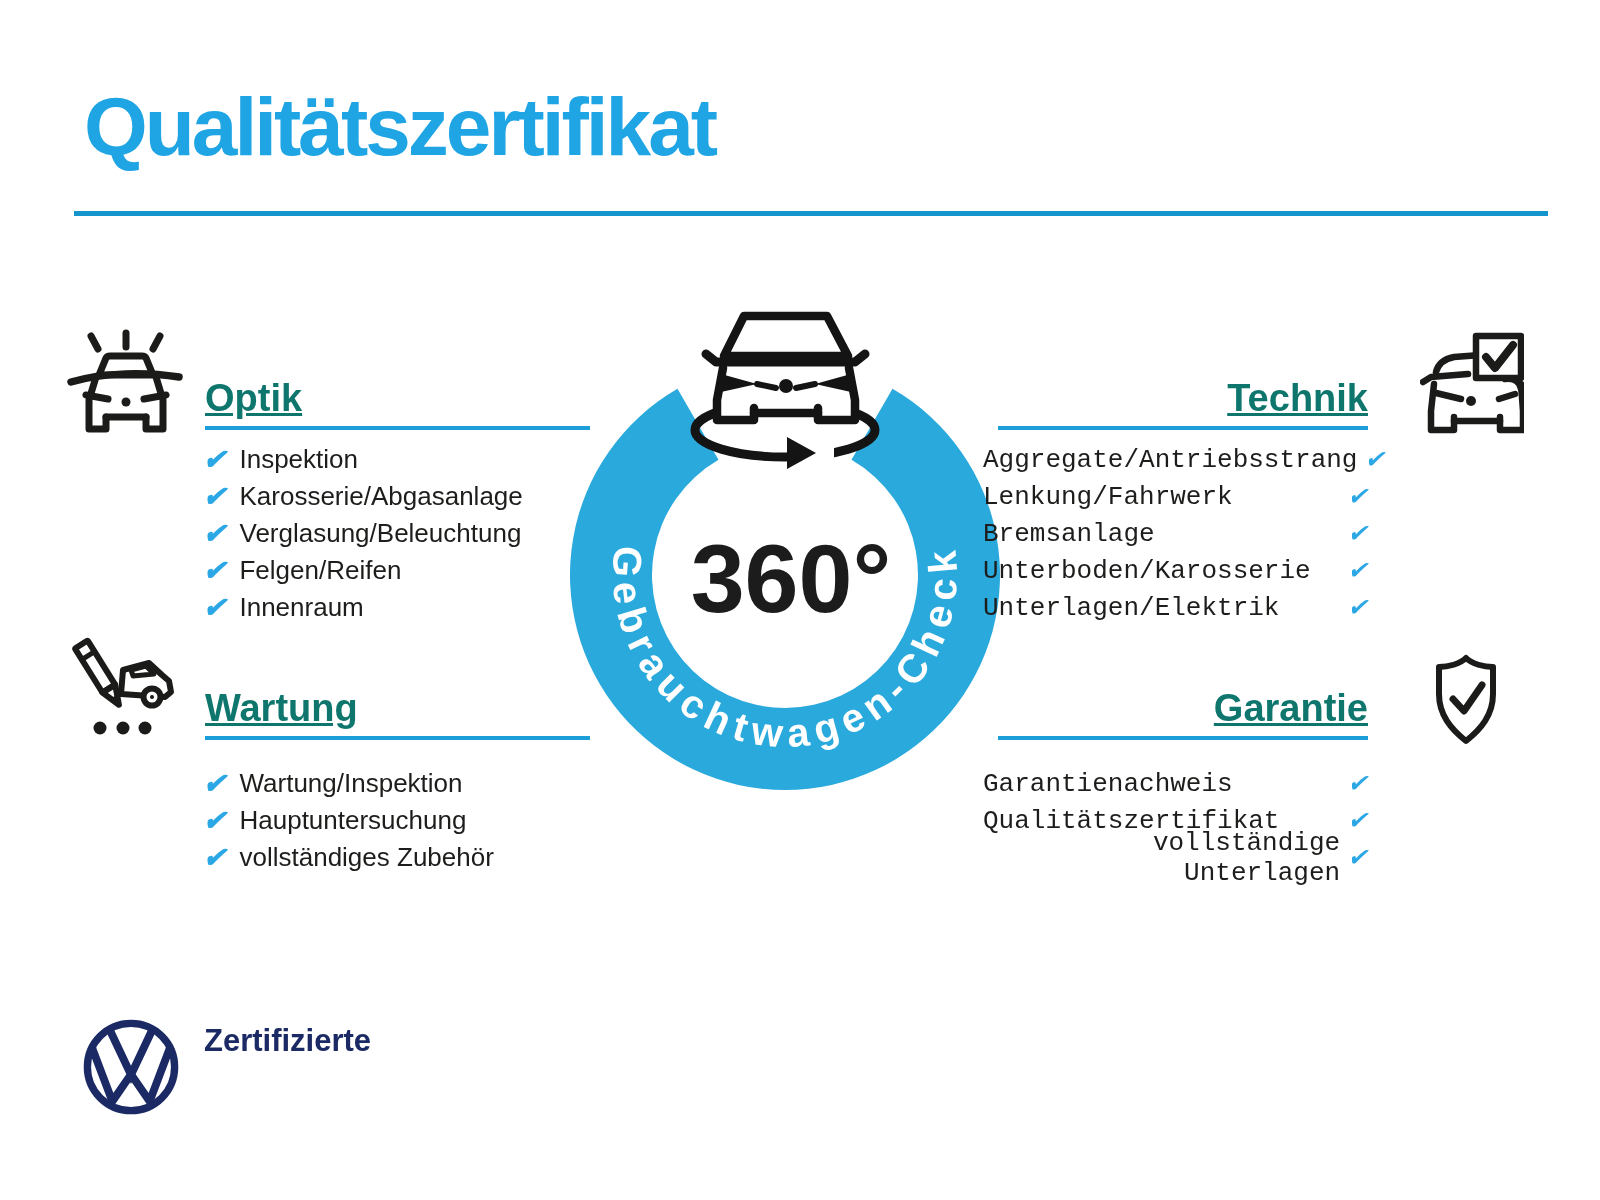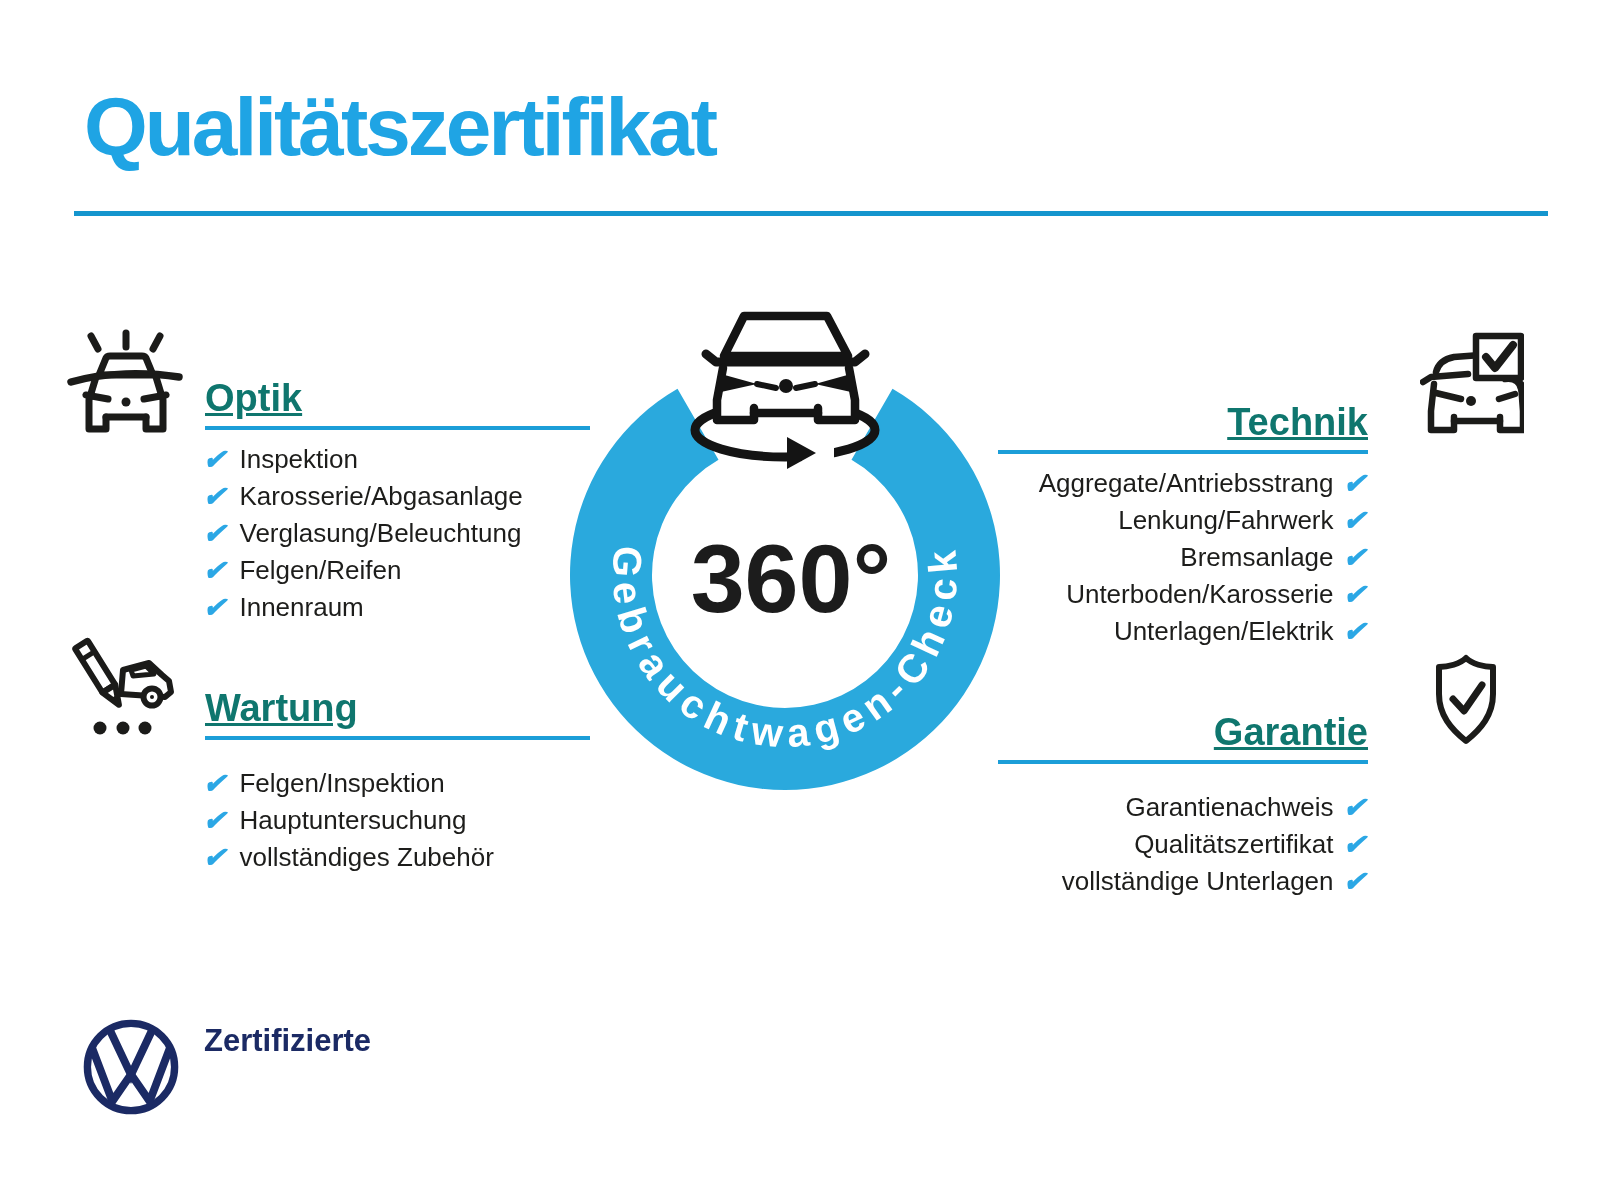--- a/index.html
+++ b/index.html
@@ -4,26 +4,26 @@
 <style>
   html,body{margin:0;padding:0;background:#fff;}
   .canvas{position:relative;width:1600px;height:1152px;background:#ffffff;overflow:hidden;
           font-family:"Liberation Sans",sans-serif;color:#1d1d1b;}
   .page-title{position:absolute;left:84px;top:86px;font-size:82px;font-weight:700;
               letter-spacing:-3px;color:#1fa4e4;line-height:1;}
   .top-rule{position:absolute;left:74px;top:211px;width:1474px;height:5px;background:#1495ce;}
   .section{position:absolute;width:385px;}
   .sec-head{font-size:38px;font-weight:700;line-height:40px;color:#0f766e;text-decoration:underline;}
   .sec-rule{height:4px;background:#1c9ed8;margin-top:8px;}
-  .sec-right{text-align:right;margin-top:24px;}
+  .sec-right{text-align:right;}
   .sec-right .sec-rule{width:370px;margin-left:auto;}
   ul.items{list-style:none;margin:11px 0 0 0;padding:0;}
   ul.items.low{margin-top:25px;}
   ul.items li{display:flex;align-items:center;height:37px;font-size:26px;color:#1d1d1b;}
-  .sec-right ul.items li{justify-content:flex-end;}
+  .sec-right ul.items li{justify-content:space-between;font-family:Liberation Mono, monospace;}
   .chk{display:inline-block;transform:skewX(-14deg);color:#2ba7e5;font-weight:700;
        font-size:28px;line-height:1;}
   .sec-left .chk{margin-right:11px;}
   .sec-right .chk{margin-left:11px;}
   .icon-svg{position:absolute;}
   .footer-text{position:absolute;left:204px;top:1022px;font-size:31px;font-weight:700;
                line-height:38px;color:#1b2a64;}
 </style>
 </head>
 <body>
@@ -154,21 +154,21 @@
     <circle cx="35" cy="93" r="6.5" fill="#1b1b19" stroke="none"></circle>
     <circle cx="58" cy="93" r="6.5" fill="#1b1b19" stroke="none"></circle>
     <circle cx="80" cy="93" r="6.5" fill="#1b1b19" stroke="none"></circle>
   </svg>
   <div class="section sec-left" style="left:205px;top:688px">
     <div class="sec-head">Wartung</div>
     <div class="sec-rule"></div>
     <ul class="items low">
       <li>
           <span class="chk">✔</span>
-          <span>Felgen/Inspektion</span>
+          <span>Wartung/Inspektion</span>
         </li>
       <li>
           <span class="chk">✔</span>
           <span>Hauptuntersuchung</span>
         </li>
       <li>
           <span class="chk">✔</span>
           <span>vollständiges Zubehör</span>
         </li>
     </ul>

